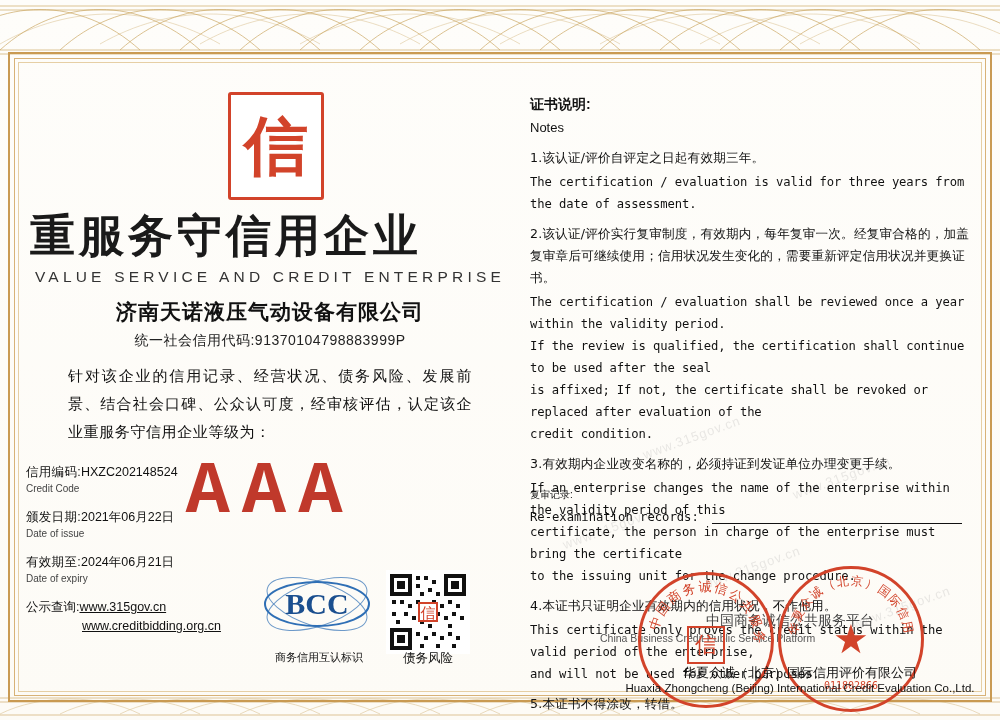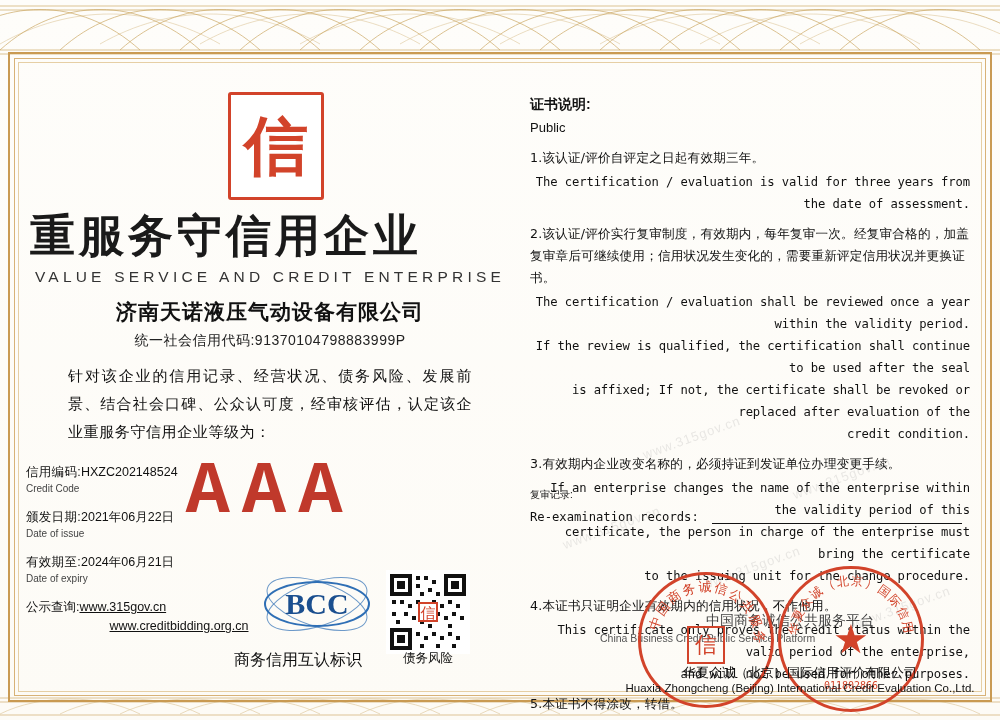--- a/index.html
+++ b/index.html
@@ -105,22 +105,22 @@
     position:absolute;left:26px;top:598px;width:250px;
   }
   .pub-line{font-size:12.5px;color:#111;line-height:19px;}
   .pub-under{ text-decoration:underline; }
 
   
   .bcc{
     position:absolute;left:262px;top:576px;width:110px;height:56px;
   }
   .bcc-label{
-    position:absolute;left:234px;top:650px;width:170px;
-    font-size:16px;color:#111;
+    position:absolute;left:234px;top:650px;width:170px;text-align:center;
+    font-size:11px;color:#111;
   }
   .qr{
     position:absolute;left:386px;top:570px;width:84px;height:84px;
     background:#fff;
   }
   .qr-label{
     position:absolute;left:380px;top:650px;width:96px;text-align:center;
     font-size:12.5px;color:#111;
   }
 
@@ -132,21 +132,20 @@
   .notes-title-en{font-size:13px;color:#111;margin-bottom:12px;}
   .note-cn{
     font-size:12.6px;color:#111;line-height:22px;margin-bottom:2px;
     font-family:"DejaVu Sans", sans-serif;
     letter-spacing:0.2px;
   }
   .note-en{
     font-size:12.2px;color:#111;line-height:22px;margin-bottom:8px;
     font-family:"DejaVu Sans Mono", monospace;
     letter-spacing:-0.1px;
-    text-align:right;
   }
   .reexam{
     position:absolute;left:0;top:392px;width:440px;
   }
   .reexam-cn{font-size:10px;color:#111;margin-bottom:8px;}
   .reexam-en{font-size:12.2px;color:#111;font-family:"DejaVu Sans Mono", monospace;}
   .reexam-line{
     display:inline-block;width:250px;border-bottom:1px solid #111;height:12px;
     margin-left:6px;vertical-align:bottom;
   }
@@ -287,21 +286,21 @@
     <div class="meta-row">
       <div><span class="meta-cn">有效期至:</span><span class="meta-val">2024年06月21日</span></div>
       <div class="meta-en">Date of expiry</div>
     </div>
   </div>
 
   <div class="pub-row">
     <div class="pub-line">
       <span>公示查询:</span><span class="pub-under">www.315gov.cn</span>
     </div>
-    <div class="pub-line" style="padding-left:56px;text-align:center;">
+    <div class="pub-line" style="padding-left:56px;">
       <span class="pub-under">www.creditbidding.org.cn</span>
     </div>
   </div>
 
   <div class="bcc">
     <svg width="110" height="56" viewBox="0 0 110 56" xmlns="http://www.w3.org/2000/svg">
       <ellipse cx="55" cy="28" rx="52" ry="22" fill="none" stroke="#2f6fb5" stroke-width="2"></ellipse>
       <ellipse cx="55" cy="28" rx="52" ry="22" fill="none" stroke="#2f6fb5" stroke-width="1" transform="rotate(18 55 28)" opacity="0.7"></ellipse>
       <ellipse cx="55" cy="28" rx="52" ry="22" fill="none" stroke="#2f6fb5" stroke-width="1" transform="rotate(-18 55 28)" opacity="0.7"></ellipse>
       <text x="55" y="38" text-anchor="middle" font-family="Liberation Serif, serif" font-size="30" font-weight="bold" fill="#1b4f8f">BCC</text>
@@ -363,21 +362,21 @@
         <rect x="32" y="32" width="20" height="20" fill="#fff"></rect>
         <rect x="33" y="33" width="18" height="18" fill="none" stroke="#d2432a" stroke-width="2"></rect>
         <text x="42" y="48" text-anchor="middle" font-size="15" font-family="DejaVu Serif, serif" fill="#d2432a">信</text>
       </g>
     </svg>
   </div>
   <div class="qr-label">债务风险</div>
 
   <div class="right-col">
     <div class="notes-title-cn">证书说明:</div>
-    <div class="notes-title-en">Public</div>
+    <div class="notes-title-en">Notes</div>
 
     <div>
       <div class="note-cn">1.该认证/评价自评定之日起有效期三年。</div>
       <div class="note-en">The certification / evaluation is valid for three years from the date of assessment.</div>
     </div>
     <div>
       <div class="note-cn">2.该认证/评价实行复审制度，有效期内，每年复审一次。经复审合格的，加盖复审章后可继续使用；信用状况发生变化的，需要重新评定信用状况并更换证书。</div>
       <div class="note-en" style="white-space:pre-line">The certification / evaluation shall be reviewed once a year within the validity period.
 If the review is qualified, the certification shall continue to be used after the seal
 is affixed; If not, the certificate shall be revoked or replaced after evaluation of the

